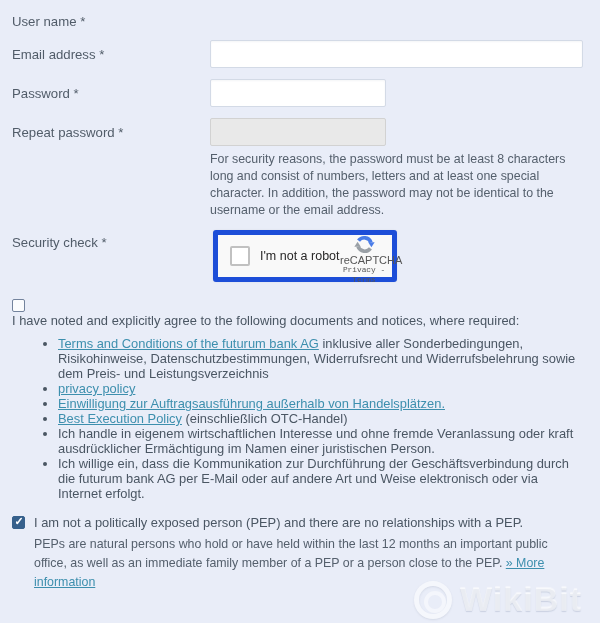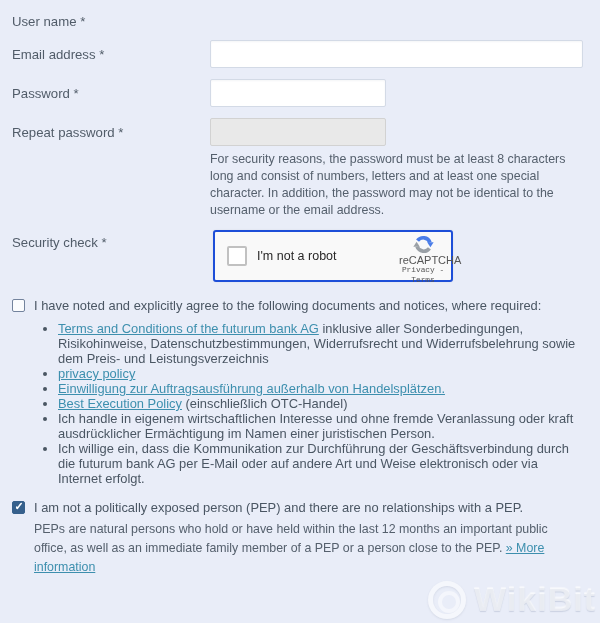--- a/index.html
+++ b/index.html
@@ -21,22 +21,22 @@
     font-family:"Liberation Sans", sans-serif; font-size:13px; color:#4f5a66;
     padding:0 8px; outline:none;
     box-shadow: inset 0 1px 2px rgba(40,60,100,0.05);
   }
   .text-input.narrow { width:176px; }
   .text-input:disabled { background:#e9e9e9; border-color:#d2d2d2; box-shadow:none; }
   .field-note { margin-top:5px; font-size:12.4px; line-height:17px; color:#55606d; max-width:378px; }
 
   
   .recaptcha {
-    width:240px; height:52px; background:#f9f9f9;
-    border:2px solid #1d4ed8; border-radius:3px;
+    width:184px; height:52px; background:#f9f9f9;
+    border:5px solid #1d4ed8; border-radius:3px;
     box-shadow:0 0 2px rgba(0,0,0,0.08);
     display:flex; align-items:center; margin-left:3px;
   }
   .rc-checkbox {
     width:20px; height:20px; background:#fff; border:2px solid #c1c1c1;
     border-radius:2px; margin:0 10px 0 12px; flex:none; cursor:pointer;
   }
   .rc-label { font-size:12.5px; color:#282727; flex:1; }
   .rc-right { width:52px; flex:none; text-align:center; padding-right:4px; margin-top:6px; }
   .rc-logo { width:21px; height:21px; display:block; margin:0 auto 1px; }
@@ -57,21 +57,21 @@
     color:#fff; font-size:11px; font-weight:bold;
   }
   .consent-text { font-size:12.9px; line-height:18px; color:#4a5663; }
   a.lnk { color:#3d8fae; text-decoration:underline; }
   ul.doc-list { margin:6px 0 0 0; padding-left:46px; list-style:disc; }
   ul.doc-list li { font-size:12.9px; line-height:15px; color:#4a5663; margin:0; }
   .sub-note { font-size:12.4px; line-height:19px; color:#55606d; padding-left:22px; margin-top:3px; }
 
   
   .watermark {
-    position:absolute; right:4px; bottom:4px;
+    position:absolute; right:18px; bottom:4px;
     display:flex; align-items:flex-end; gap:8px;
     pointer-events:none;
   }
   .wm-ring {
     width:38px; height:38px; border-radius:50%;
     border:5px solid rgba(255,255,255,0.55);
     box-shadow:0 1px 2px rgba(150,160,180,0.25), inset 0 1px 2px rgba(150,160,180,0.25);
     position:relative;
   }
   .wm-ring::after {
@@ -126,21 +126,21 @@
           <path d="M18.8 16.4 A8.2 8.2 0 0 1 4.6 14.5" fill="none" stroke="#9aa0a6" stroke-width="4.2"></path>
           <polygon points="0.4,14.5 7.8,14.5 4.1,8.8" fill="#9aa0a6"></polygon>
         </svg>
         <div class="rc-brand">reCAPTCHA</div>
         <div class="rc-links"><a href="#">Privacy</a><span> - </span><a href="#">Terms</a></div>
       </div>
     </div>
   </div>
 </div>
 
-<div class="consent-row" style="margin-top:15px;">
+<div class="consent-row" style="margin-top:15px;flex-direction:column;">
   <div class="cb"></div>
   <div class="consent-text">I have noted and explicitly agree to the following documents and notices, where required:</div>
 </div>
 
 <ul class="doc-list">
   <li><a href="#" class="lnk">Terms and Conditions of the futurum bank AG</a><span> inklusive aller Sonderbedingungen, Risikohinweise, Datenschutzbestimmungen, Widerrufsrecht und Widerrufsbelehrung sowie dem Preis- und Leistungsverzeichnis</span></li>
   <li><a href="#" class="lnk">privacy policy</a><span></span></li>
   <li><a href="#" class="lnk">Einwilligung zur Auftragsausführung außerhalb von Handelsplätzen.</a><span></span></li>
   <li><a href="#" class="lnk">Best Execution Policy</a><span>  (einschließlich OTC-Handel)</span></li>
   <li><span>Ich handle in eigenem wirtschaftlichen Interesse und ohne fremde Veranlassung oder kraft ausdrücklicher Ermächtigung im Namen einer juristischen Person.</span></li>

